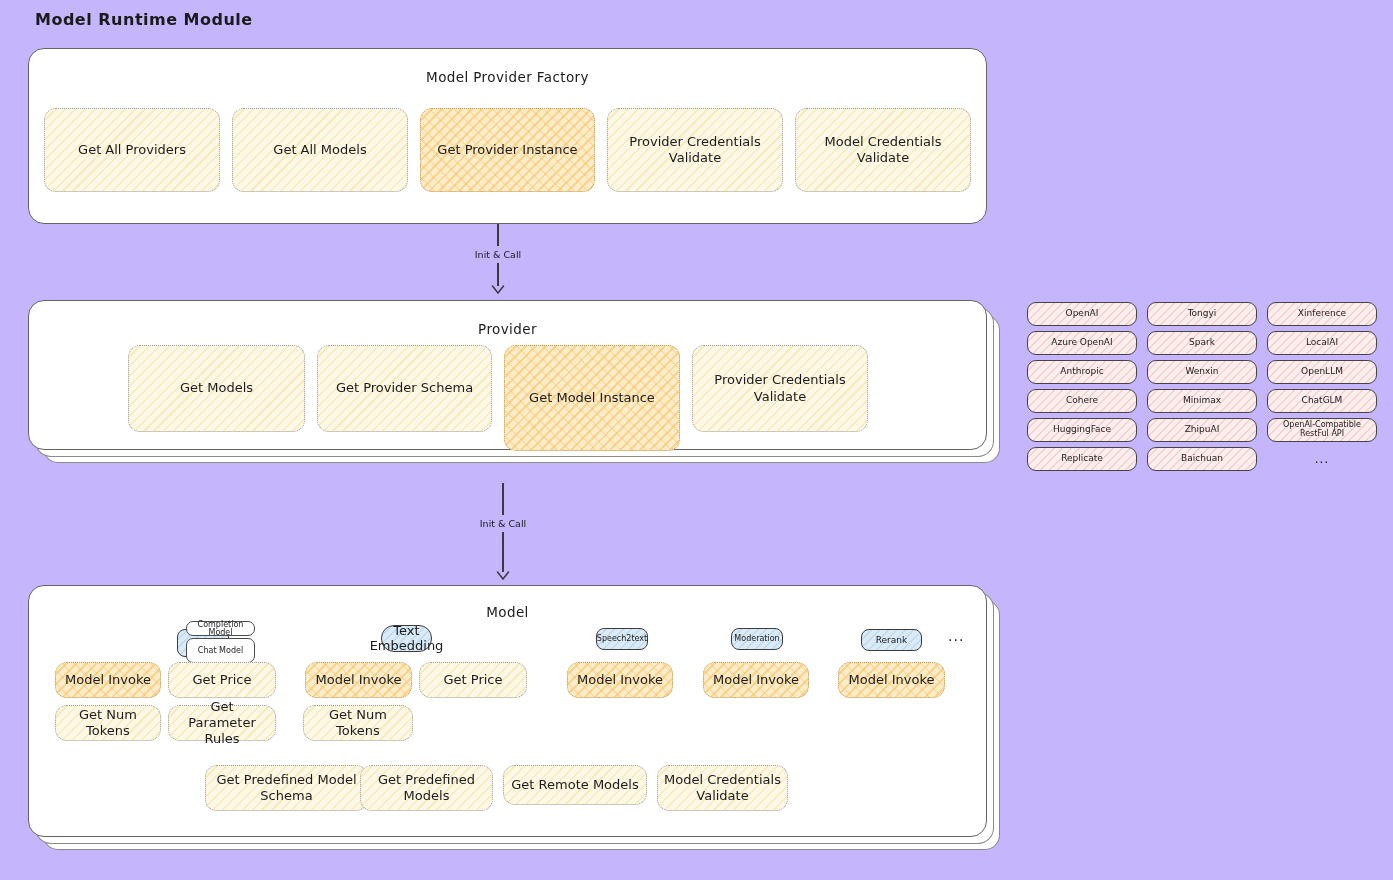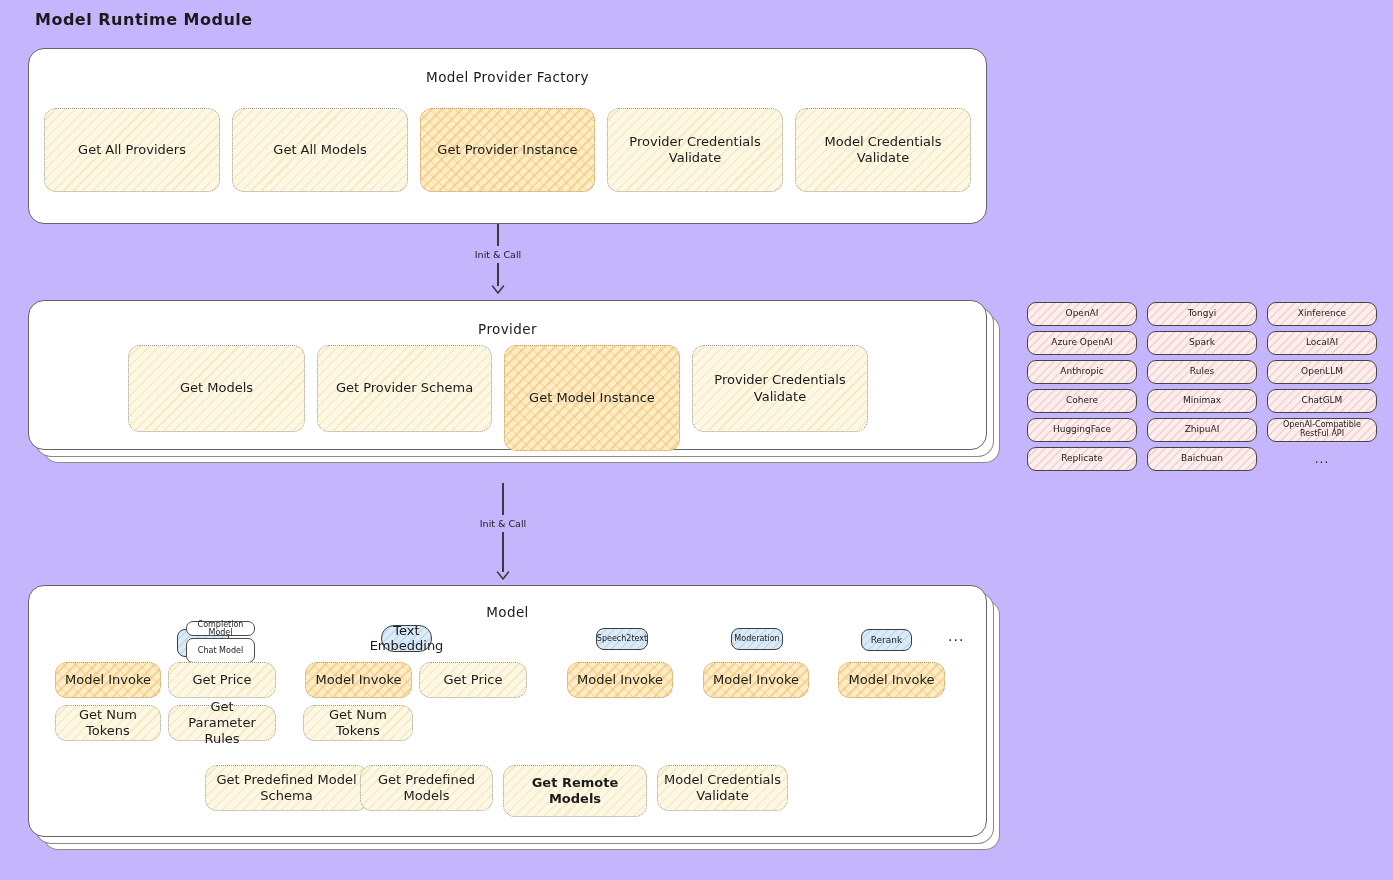--- a/index.html
+++ b/index.html
@@ -108,21 +108,21 @@
   <div class="fn" style="left:692px; top:345px; width:176px; height:87px;">Provider Credentials Validate</div>
 
   <div class="chip-grid">
     <div class="chip">OpenAI</div>
     <div class="chip">Tongyi</div>
     <div class="chip">Xinference</div>
     <div class="chip">Azure OpenAI</div>
     <div class="chip">Spark</div>
     <div class="chip">LocalAI</div>
     <div class="chip">Anthropic</div>
-    <div class="chip">Rules</div>
+    <div class="chip">Wenxin</div>
     <div class="chip">OpenLLM</div>
     <div class="chip">Cohere</div>
     <div class="chip">Minimax</div>
     <div class="chip">ChatGLM</div>
     <div class="chip">HuggingFace</div>
     <div class="chip">ZhipuAI</div>
     <div class="chip" style="font-size:8px;">OpenAI-Compatible RestFul API</div>
     <div class="chip">Replicate</div>
     <div class="chip">Baichuan</div>
     <div class="chip-more">...</div>
@@ -140,34 +140,34 @@
   <div class="container stacked" style="left:28px; top:585px; width:957px; height:250px;">
     <div class="section-title" style="top:18px;">Model</div>
   </div>
 
   <div class="tag" style="left:130px; top:629px; width:52px; height:28px;margin-left:47px;">LLM</div>
   <div class="tag-white" style="left:186px; top:621px; width:69px; height:15px;">Completion Model</div>
   <div class="tag-white" style="left:186px; top:638px; width:69px; height:25px;">Chat Model</div>
   <div class="tag" style="left:381px; top:625px; width:51px; height:27px; font-size:13px;border-radius:13px;">Text Embedding</div>
   <div class="tag" style="left:596px; top:628px; width:52px; height:22px; font-size:8px;">Speech2text</div>
   <div class="tag" style="left:731px; top:628px; width:52px; height:22px; font-size:8px;">Moderation</div>
-  <div class="tag" style="left:861px; top:629px; width:51px; height:22px;">Rerank</div>
+  <div class="tag" style="left:861px; top:629px; width:61px; height:22px;">Rerank</div>
   <div class="ellipsis-note" style="left:948px; top:628px;">...</div>
 
   <div class="fn hl" style="left:55px;  top:662px; width:106px; height:36px;">Model Invoke</div>
   <div class="fn" style="left:168px; top:662px; width:108px; height:36px;">Get Price</div>
   <div class="fn" style="left:55px;  top:705px; width:106px; height:36px;">Get Num Tokens</div>
   <div class="fn" style="left:168px; top:705px; width:108px; height:36px;">Get Parameter Rules</div>
 
   <div class="fn hl" style="left:305px; top:662px; width:107px; height:36px;">Model Invoke</div>
   <div class="fn" style="left:419px; top:662px; width:108px; height:36px;">Get Price</div>
   <div class="fn" style="left:303px; top:705px; width:110px; height:36px;">Get Num Tokens</div>
 
   <div class="fn hl" style="left:567px; top:662px; width:106px; height:36px;">Model Invoke</div>
   <div class="fn hl" style="left:703px; top:662px; width:106px; height:36px;">Model Invoke</div>
   <div class="fn hl" style="left:838px; top:662px; width:107px; height:36px;">Model Invoke</div>
 
   <div class="fn" style="left:205px; top:765px; width:163px; height:46px;">Get Predefined Model Schema</div>
   <div class="fn" style="left:360px; top:765px; width:133px; height:46px;">Get Predefined Models</div>
-  <div class="fn" style="left:503px; top:765px; width:144px; height:52px;font-weight:bold;">Get Remote Models</div>
+  <div class="fn" style="left:503px; top:765px; width:144px; height:40px;">Get Remote Models</div>
   <div class="fn" style="left:657px; top:765px; width:131px; height:46px;">Model Credentials Validate</div>
 
 </div>
 
 </body></html>

